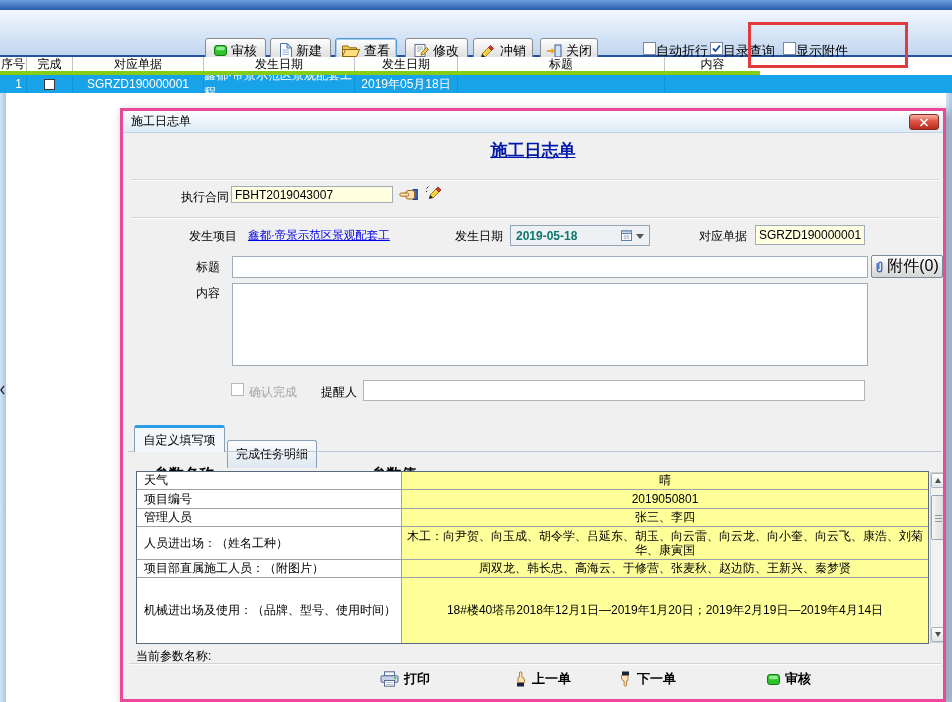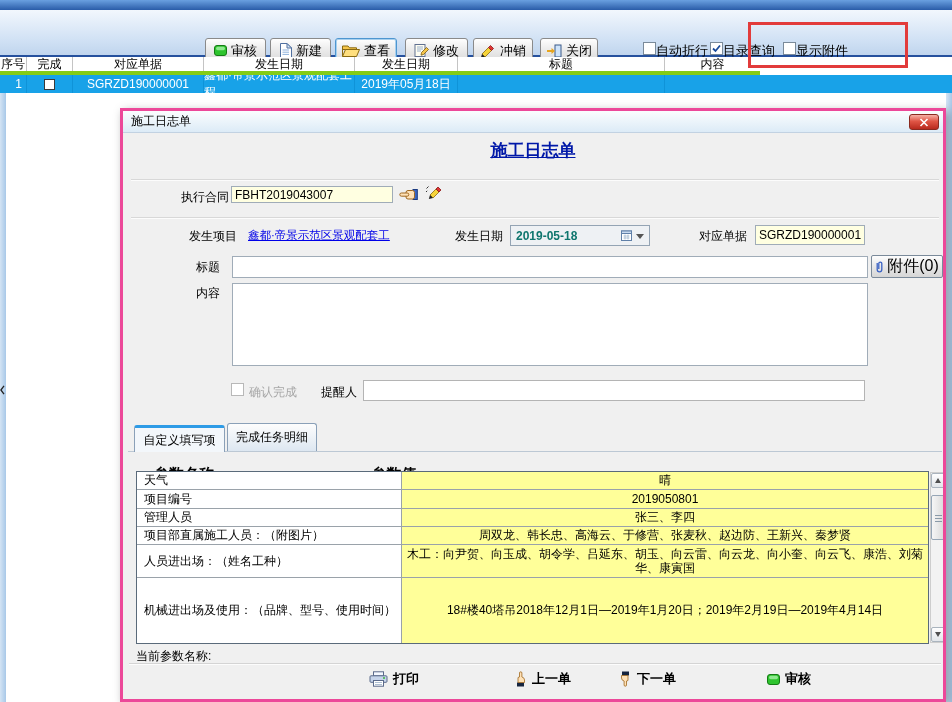--- a/index.html
+++ b/index.html
@@ -79,21 +79,21 @@
                 align-items:center; justify-content:center; gap:3px; font-size:16px;
                 cursor:pointer; }
   textarea.inp { resize:none; }
   .dis { color:#a6a6a6; }
 
   .tab { position:absolute; border:1px solid #8aa0b8; border-bottom:none;
          border-radius:3px 3px 0 0; display:flex; align-items:center;
          justify-content:center; font-size:12px; cursor:pointer; }
   .tab.active { left:11px; top:314px; width:91px; height:27px; background:#f3f7fb;
                 border-top:3px solid #2e9be6; z-index:2; }
-  .tab.inactive { left:104px; top:312px; width:90px; height:28px;
+  .tab.inactive { left:104px; top:329px; width:90px; height:28px;
                   background:linear-gradient(#fdfdfd,#dde7f1);text-align:center; }
   .tabline { position:absolute; left:5px; top:340px; width:814px;
              border-top:1px solid #bcc8d4; }
   .phead { position:absolute; top:354px; height:16px; font-weight:bold; font-size:15px;
            text-align:center; }
 
   .pt { position:absolute; left:13px; top:360px; width:793px; height:173px;
         display:flex; flex-direction:column; background:#fff;
         border:1px solid #5a6a7a; overflow:hidden; }
   .pt .r { display:flex; flex:none; border-bottom:1px solid #9aa2aa; overflow:hidden; }
@@ -315,27 +315,27 @@
       <div class="v">晴</div>
     </div>
     <div class="r" style="height:19px">
       <div class="n">项目编号</div>
       <div class="v">2019050801</div>
     </div>
     <div class="r" style="height:18px">
       <div class="n">管理人员</div>
       <div class="v">张三、李四</div>
     </div>
+    <div class="r ml" style="height:33px">
+      <div class="n">人员进出场：（姓名工种）</div>
+      <div class="v">木工：向尹贺、向玉成、胡令学、吕延东、胡玉、向云雷、向云龙、向小奎、向云飞、康浩、刘菊华、康寅国</div>
+    </div>
     <div class="r" style="height:18px">
       <div class="n">项目部直属施工人员：（附图片）</div>
       <div class="v">周双龙、韩长忠、高海云、于修营、张麦秋、赵边防、王新兴、秦梦贤</div>
-    </div>
-    <div class="r ml" style="height:33px">
-      <div class="n">人员进出场：（姓名工种）</div>
-      <div class="v">木工：向尹贺、向玉成、胡令学、吕延东、胡玉、向云雷、向云龙、向小奎、向云飞、康浩、刘菊华、康寅国</div>
     </div>
     <div class="r last">
       <div class="n">机械进出场及使用：（品牌、型号、使用时间）</div>
       <div class="v">18#楼40塔吊2018年12月1日—2019年1月20日；2019年2月19日—2019年4月14日</div>
     </div>
   </div>
 
   <div class="sb">
     <div class="sb-btn up">
         <span class="tri-up"></span>
@@ -344,21 +344,21 @@
         <span class="grip"></span>
       </div>
     <div class="sb-btn down">
         <span class="tri-down"></span>
       </div>
   </div>
 
   <div class="curp">当前参数名称:</div>
   <div class="fsep"></div>
 
-  <div class="fbtn" style="left:246px">
+  <div class="fbtn" style="left:257px">
     <svg width="19" height="16" viewBox="0 0 19 16">
         <rect x="4.5" y=".8" width="10" height="4" fill="#f4f8ff" stroke="#5a6a8a"></rect>
         <rect x="1" y="4.8" width="17" height="6.5" rx="1" fill="#c6d4ea" stroke="#5a6a8a"></rect>
         <circle cx="15" cy="7" r="1" fill="#3ab43a"></circle>
         <rect x="4.5" y="9.5" width="10" height="5.7" fill="#fff" stroke="#5a6a8a"></rect>
         <path d="M6 11.5 H13 M6 13.5 H13" stroke="#9ab0c8" stroke-width=".8"></path>
       </svg>
     <span>打印</span>
   </div>
   <div class="fbtn" style="left:391px">

